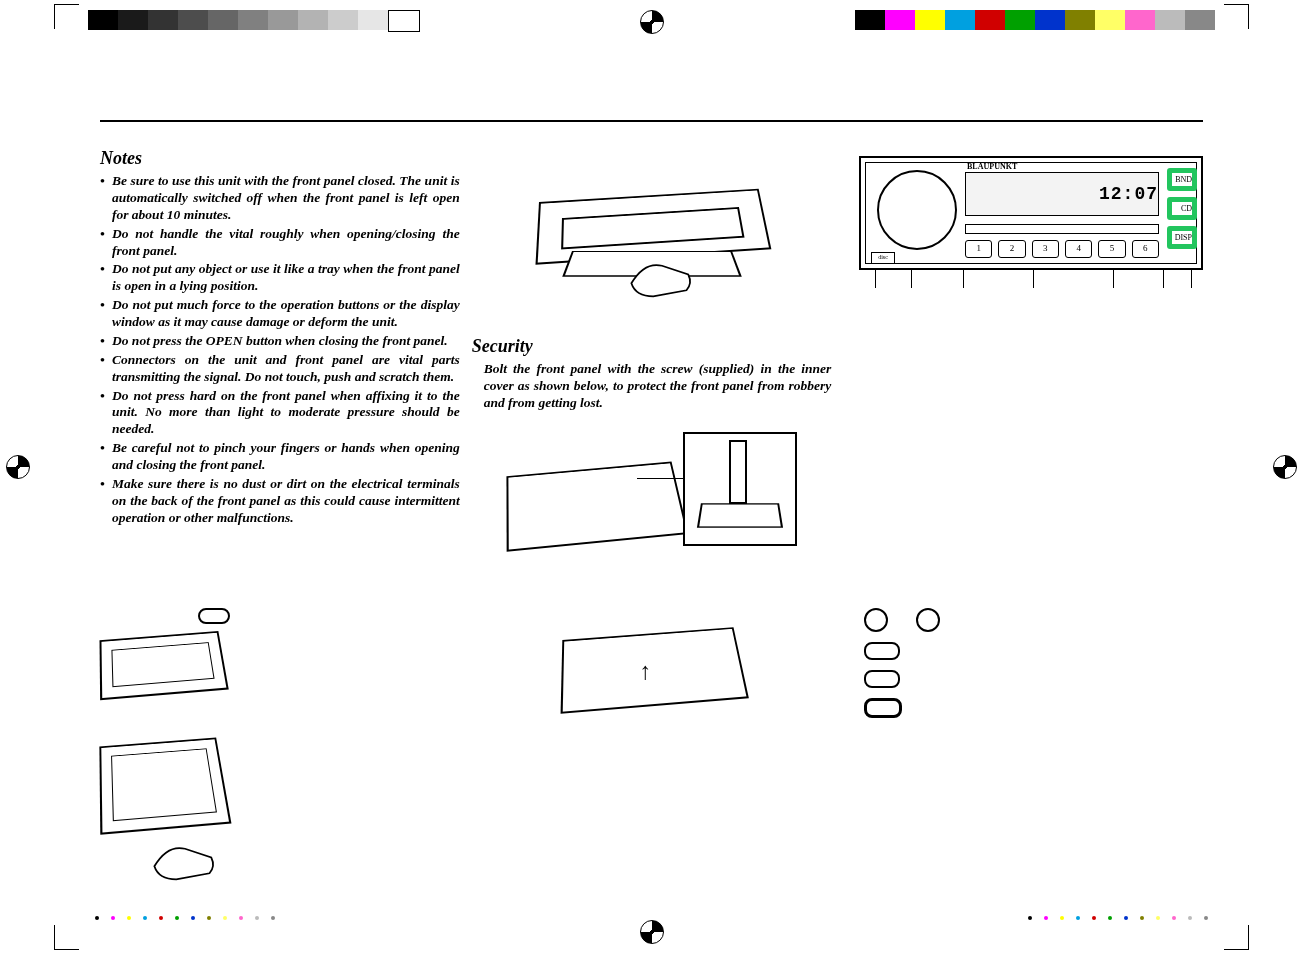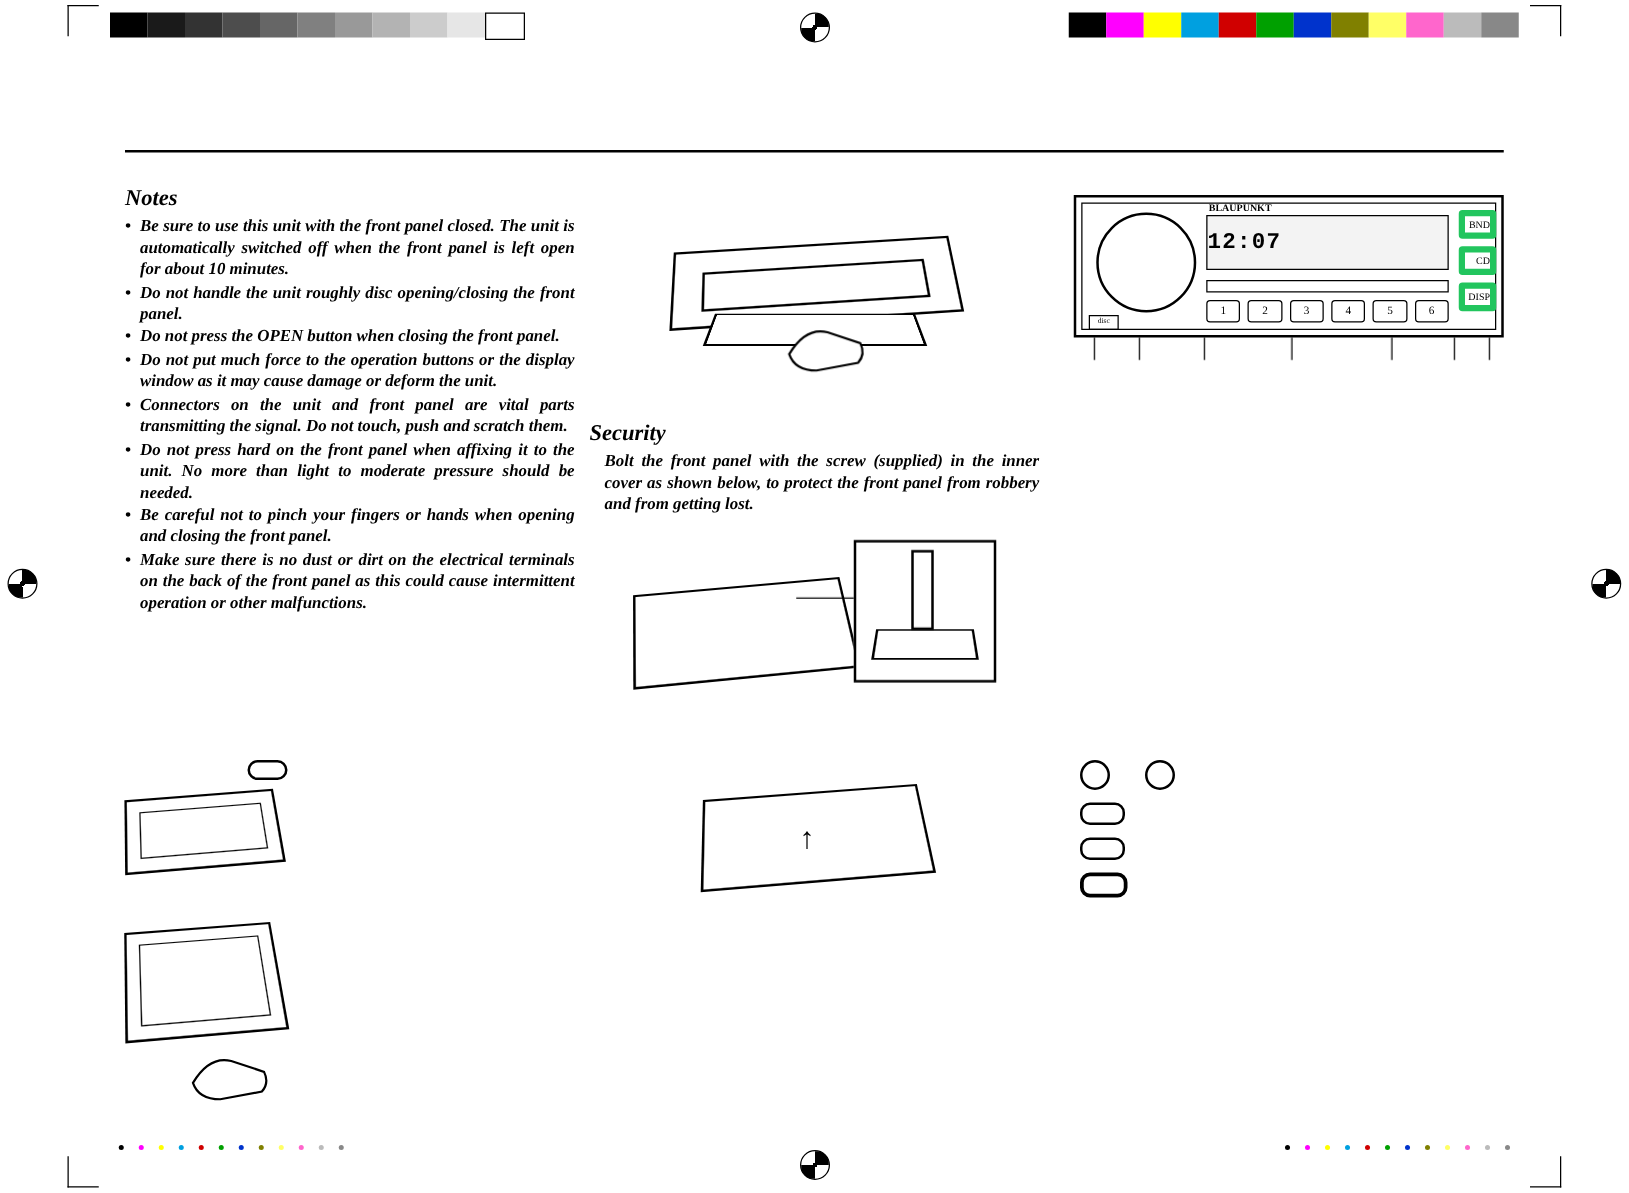--- a/index.html
+++ b/index.html
@@ -141,21 +141,21 @@
   }
   .radio .trim { position:absolute; inset:4px; border:1px solid #000;}
   .radio .dial {
     position:absolute; left:16px; top:12px; width:76px; height:76px;
     border:2px solid #000; border-radius:50%;
   }
   .radio .lcd {
     position:absolute; left:104px; right:42px; top:14px; height:42px;
     border:1px solid #000; background:#f3f3f3;
     font-family:"Courier New",monospace;
-    display:flex; align-items:center; justify-content:space-between;
+    display:flex; align-items:center; justify-content:flex-end;
     font-size:18px; font-weight:bold; letter-spacing:1px;
   }
   .radio .brand {
     position:absolute; left:106px; top:4px; font-size:8px; font-weight:bold;
   }
   .radio .presets {
     position:absolute; left:104px; right:42px; bottom:10px; height:18px;
     display:flex; gap:6px;
   }
   .radio .presets span {
@@ -301,23 +301,24 @@
   </div>
 
 <div class="page">
   <div class="rule"></div>
   <div class="cols">
 
     <div class="col">
       <h3>Notes</h3>
       <div class="notes-list" id="notes-list">
           <div class="item">Be sure to use this unit with the front panel closed. The unit is automatically switched off when the front panel is left open for about 10 minutes.</div>
-          <div class="item">Do not handle the unit roughly disc opening/closing the front panel.</div>
+          <div class="item">Do not handle the vital roughly when opening/closing the front panel.</div>
+          <div class="item">Do not put any object or use it like a tray when the front panel is open in a lying position.</div>
+          <div class="item">Do not put much force to the operation buttons or the display window as it may cause damage or deform the unit.</div>
           <div class="item">Do not press the OPEN button when closing the front panel.</div>
-          <div class="item">Do not put much force to the operation buttons or the display window as it may cause damage or deform the unit.</div>
           <div class="item">Connectors on the unit and front panel are vital parts transmitting the signal. Do not touch, push and scratch them.</div>
           <div class="item">Do not press hard on the front panel when affixing it to the unit. No more than light to moderate pressure should be needed.</div>
           <div class="item">Be careful not to pinch your fingers or hands when opening and closing the front panel.</div>
           <div class="item">Make sure there is no dust or dirt on the electrical terminals on the back of the front panel as this could cause intermittent operation or other malfunctions.</div>
         </div>
     </div>
 
     <div class="col">
       <div class="fig box" style="height:170px;">
         <div class="car-slot">

